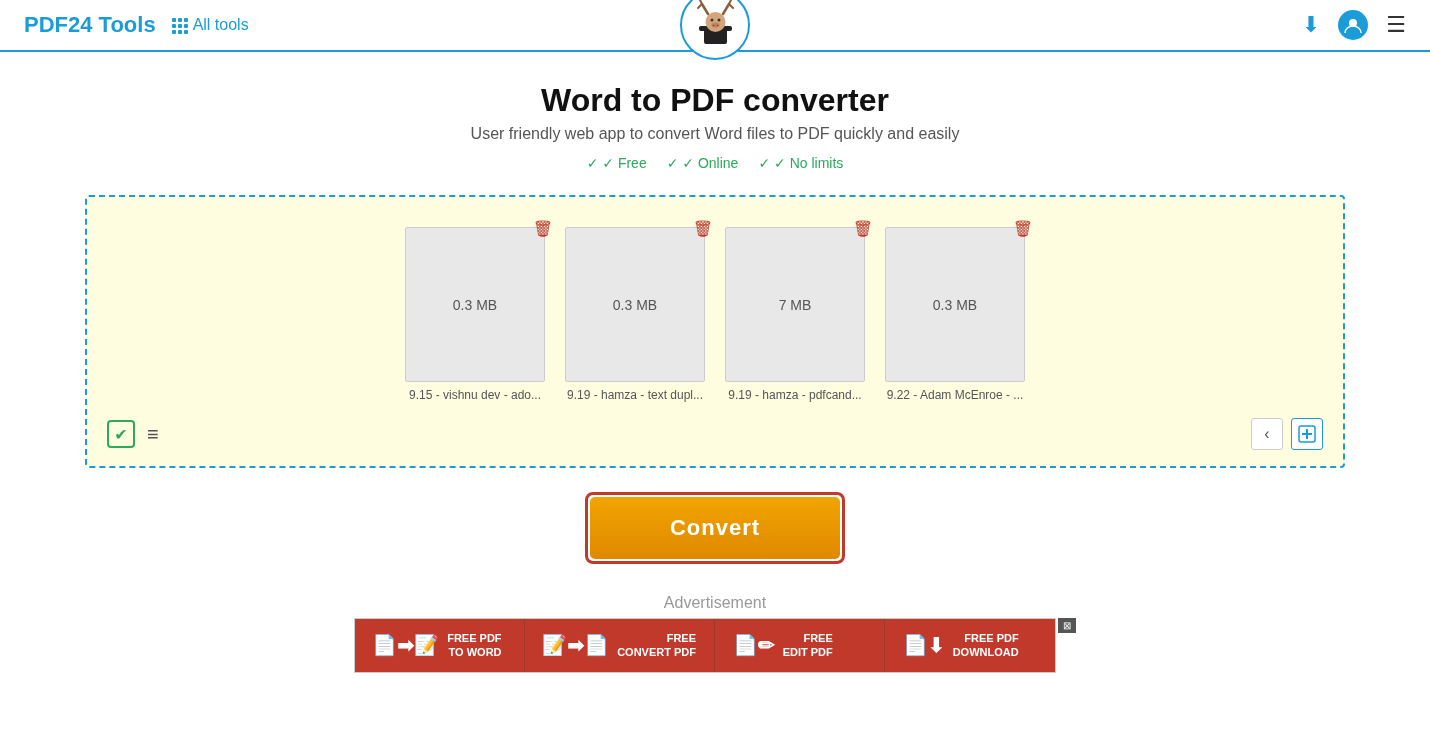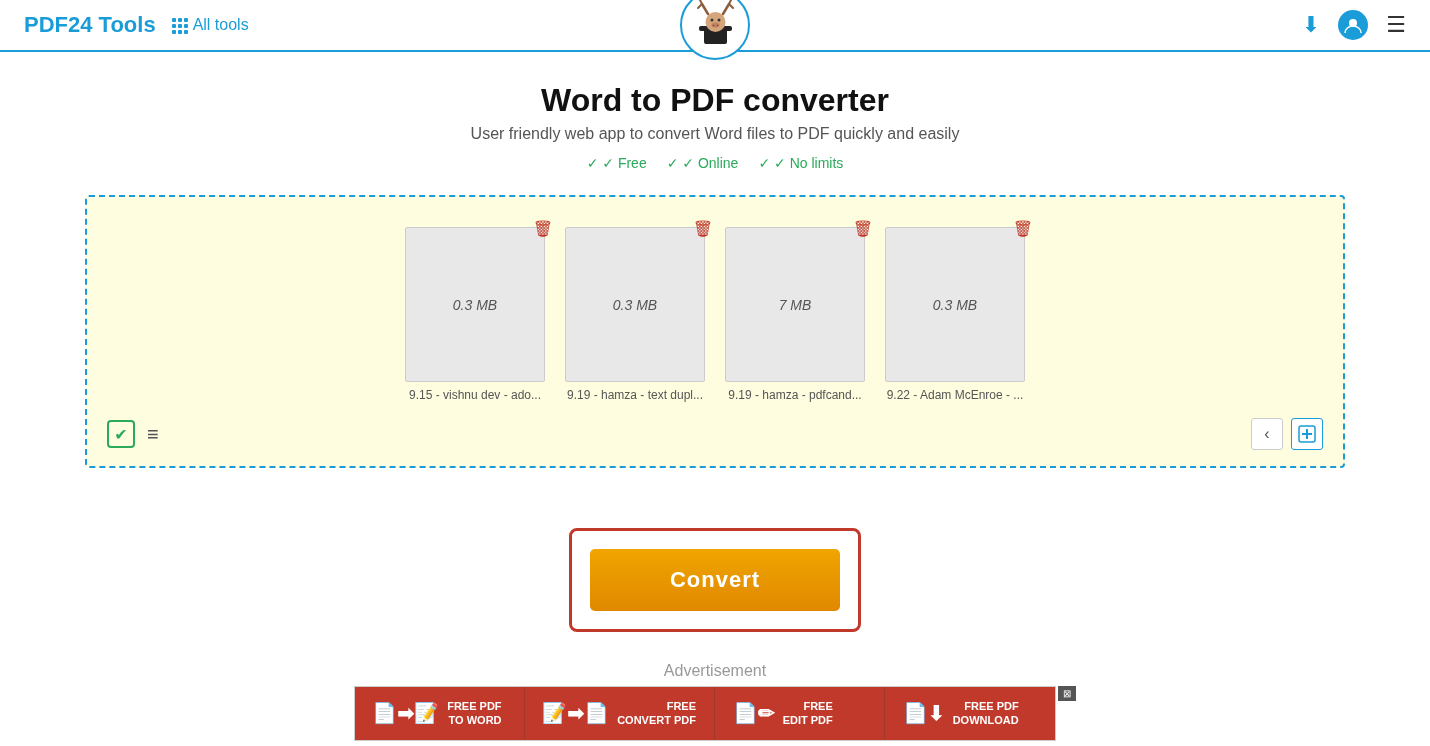--- a/index.html
+++ b/index.html
@@ -150,21 +150,20 @@
       width: 140px;
       height: 155px;
       background: #e8e8e8;
       border: 1px solid #ccc;
       display: flex;
       align-items: center;
       justify-content: center;
       font-size: 14px;
       color: #555;
       border-radius: 2px;
-      font-style: italic;
     }
     .file-name {
       margin-top: 6px;
       font-size: 12px;
       color: #555;
       max-width: 140px;
       text-align: center;
       white-space: nowrap;
       overflow: hidden;
       text-overflow: ellipsis;
@@ -232,22 +231,21 @@
 
     
     .convert-section {
       margin-top: 24px;
       display: flex;
       justify-content: center;
     }
     .convert-btn-wrapper {
       border: 3px solid #c0392b;
       border-radius: 8px;
-      padding: 18px;
-      margin-top: 36px;
+      padding: 2px;
     }
     .convert-btn {
       background: linear-gradient(to bottom, #f0a500, #e08800);
       color: #fff;
       font-size: 22px;
       font-weight: bold;
       border: none;
       border-radius: 5px;
       padding: 18px 80px;
       cursor: pointer;

